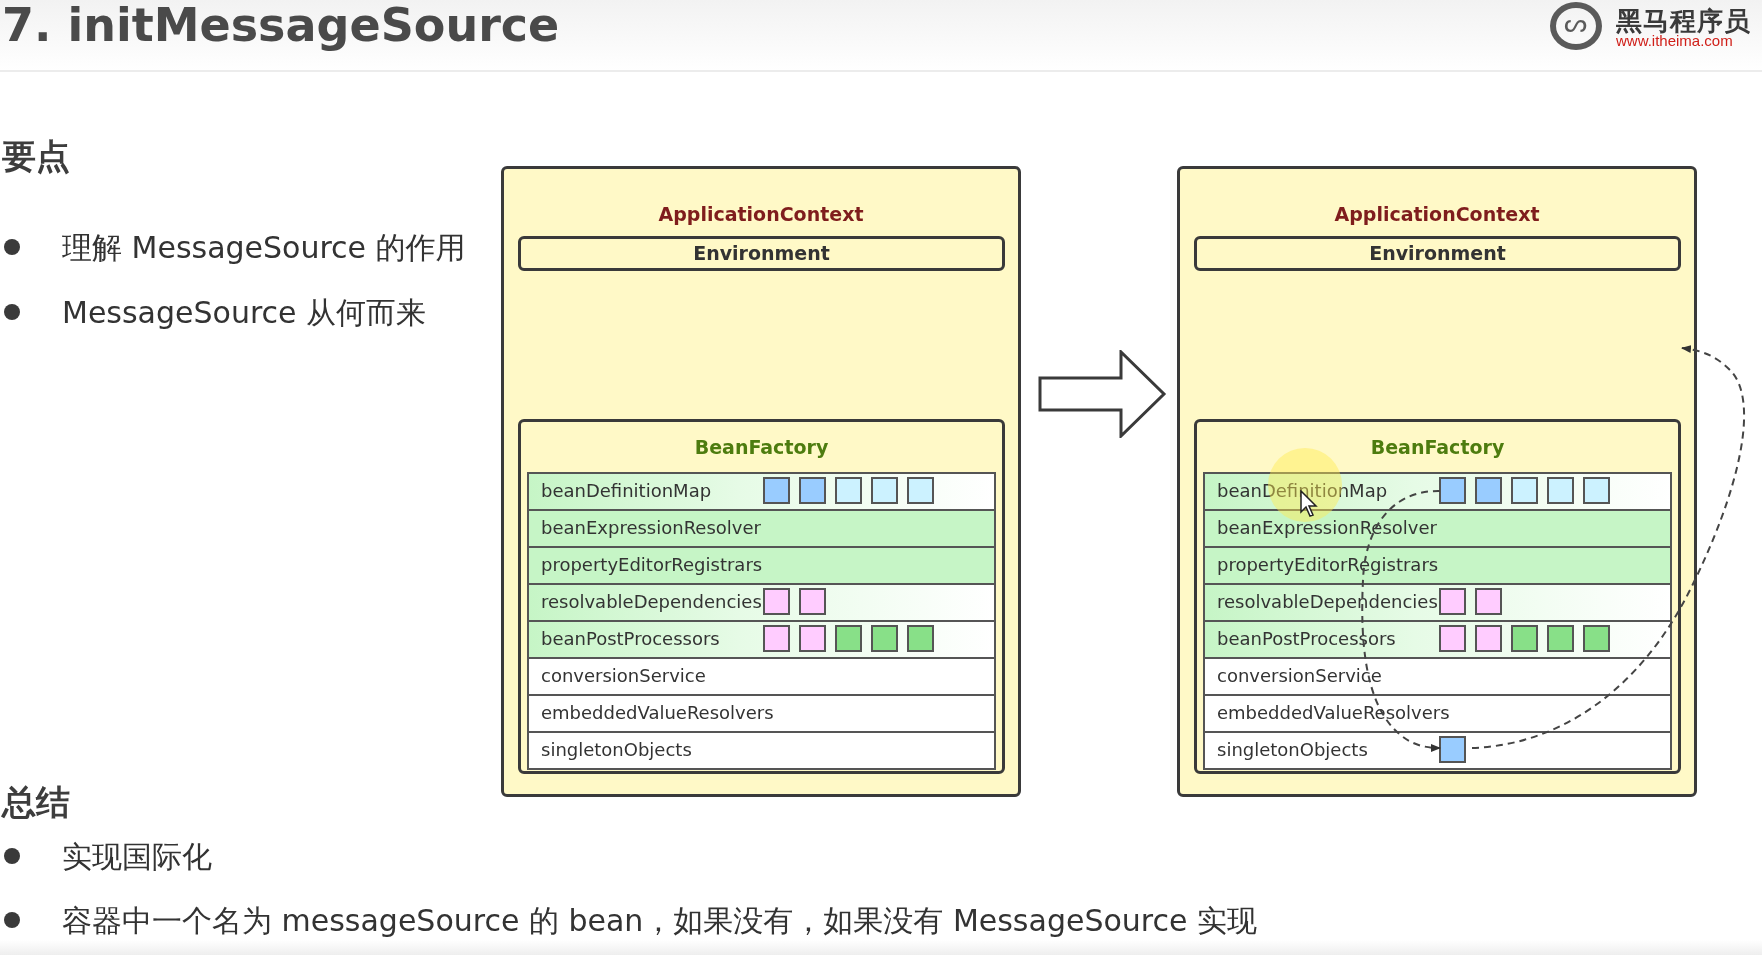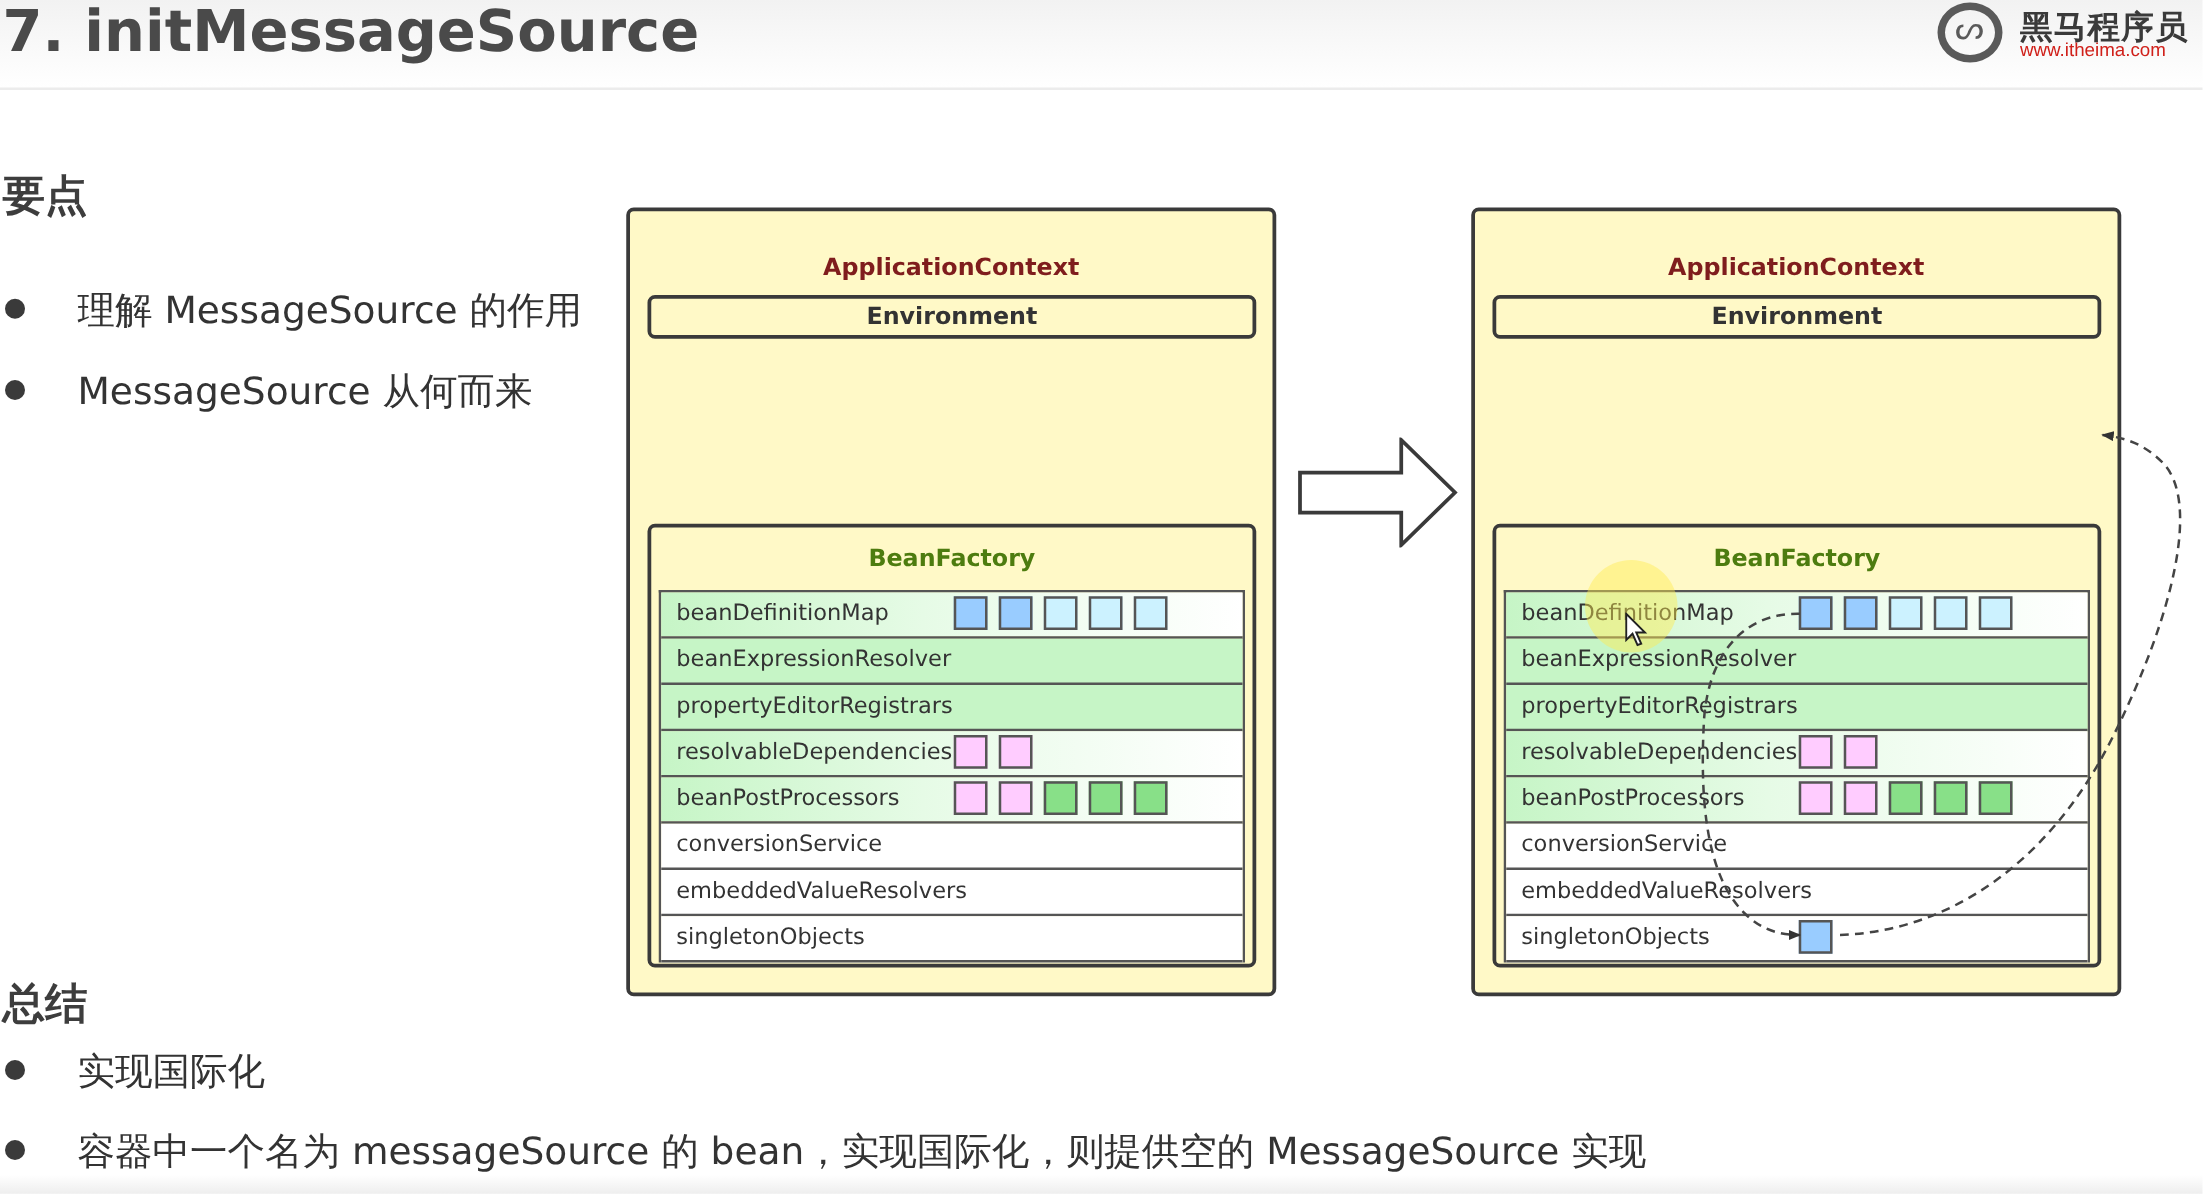--- a/index.html
+++ b/index.html
@@ -61,21 +61,21 @@
   <span class="txt">MessageSource 从何而来</span>
 </div>
 
 <div class="h2" style="left:2px;top:780px;">总结</div>
 <div class="bullet" style="left:4px;top:837px;">
   <span class="dot"></span>
   <span class="txt">实现国际化</span>
 </div>
 <div class="bullet" style="left:4px;top:901px;">
   <span class="dot"></span>
-  <span class="txt">容器中一个名为 messageSource 的 bean，实现国际化，则提供空的 MessageSource 实现</span>
+  <span class="txt">容器中一个名为 messageSource 的 bean，如果没有，如果没有 MessageSource 实现</span>
 </div>
 
 <div class="ctx" style="left:501px;top:166px;width:520px;height:631px;">
   <div class="ctx-label" style="top:34px;">ApplicationContext</div>
   <div class="env" style="left:14px;top:67px;width:487px;height:35px;">Environment</div>
   <div class="bf" style="left:14px;top:250px;width:487px;height:355px;">
     <div class="bf-label">BeanFactory</div>
     <div class="rows" id="rows-before">
         <div class="row g-fade">
           <span class="name">beanDefinitionMap</span>

